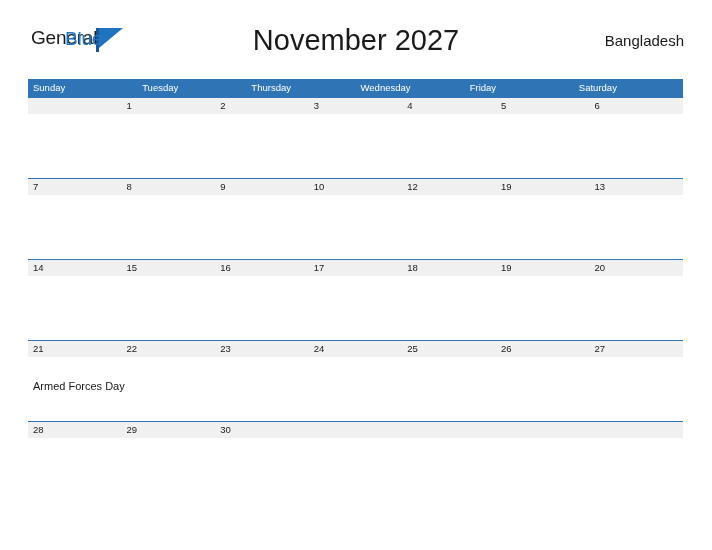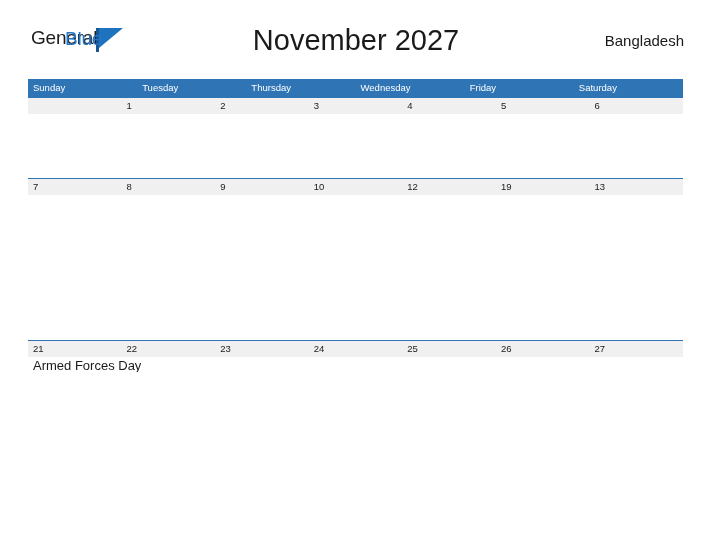--- a/index.html
+++ b/index.html
@@ -160,26 +160,27 @@
     display: flex;
     height: 64px;
   }
   .event-cell {
     flex: 1 1 0;
     box-sizing: border-box;
     padding-left: 5px;
     padding-top: 3px;
   }
   .event-item {
-    font-size: 13px;
+    font-size: 11px;
     line-height: 12px;
     color: #1a1a1a;
     white-space: nowrap;
     overflow: hidden;
     font-family: "Liberation Sans", sans-serif;
+    margin-top: 20px;
   }
 </style>
 </head>
 <body>
 
 <div class="page">
 
   <div class="header">
 
     <div class="logo">
@@ -242,20 +243,29 @@
             <div class="event-cell"></div>
             <div class="event-cell"></div>
             <div class="event-cell"></div>
             <div class="event-cell"></div>
             <div class="event-cell"></div>
             <div class="event-cell"></div>
             <div class="event-cell"></div>
           </div>
         </div>
         <div class="week-row">
+          <div class="date-band">
+            <div class="day-cell">14</div>
+            <div class="day-cell">15</div>
+            <div class="day-cell">16</div>
+            <div class="day-cell">17</div>
+            <div class="day-cell">18</div>
+            <div class="day-cell">19</div>
+            <div class="day-cell">20</div>
+          </div>
           <div class="events-row">
             <div class="event-cell"></div>
             <div class="event-cell"></div>
             <div class="event-cell"></div>
             <div class="event-cell"></div>
             <div class="event-cell"></div>
             <div class="event-cell"></div>
             <div class="event-cell"></div>
           </div>
         </div>
@@ -274,16 +284,36 @@
               <div class="event-item">Armed Forces Day</div>
             </div>
             <div class="event-cell"></div>
             <div class="event-cell"></div>
             <div class="event-cell"></div>
             <div class="event-cell"></div>
             <div class="event-cell"></div>
             <div class="event-cell"></div>
           </div>
         </div>
+        <div class="week-row last">
+          <div class="date-band">
+            <div class="day-cell">28</div>
+            <div class="day-cell">29</div>
+            <div class="day-cell">30</div>
+            <div class="day-cell empty"></div>
+            <div class="day-cell empty"></div>
+            <div class="day-cell empty"></div>
+            <div class="day-cell empty"></div>
+          </div>
+          <div class="events-row">
+            <div class="event-cell"></div>
+            <div class="event-cell"></div>
+            <div class="event-cell"></div>
+            <div class="event-cell"></div>
+            <div class="event-cell"></div>
+            <div class="event-cell"></div>
+            <div class="event-cell"></div>
+          </div>
+        </div>
       </div>
 
   </div>
 </div>
 
 </body></html>

